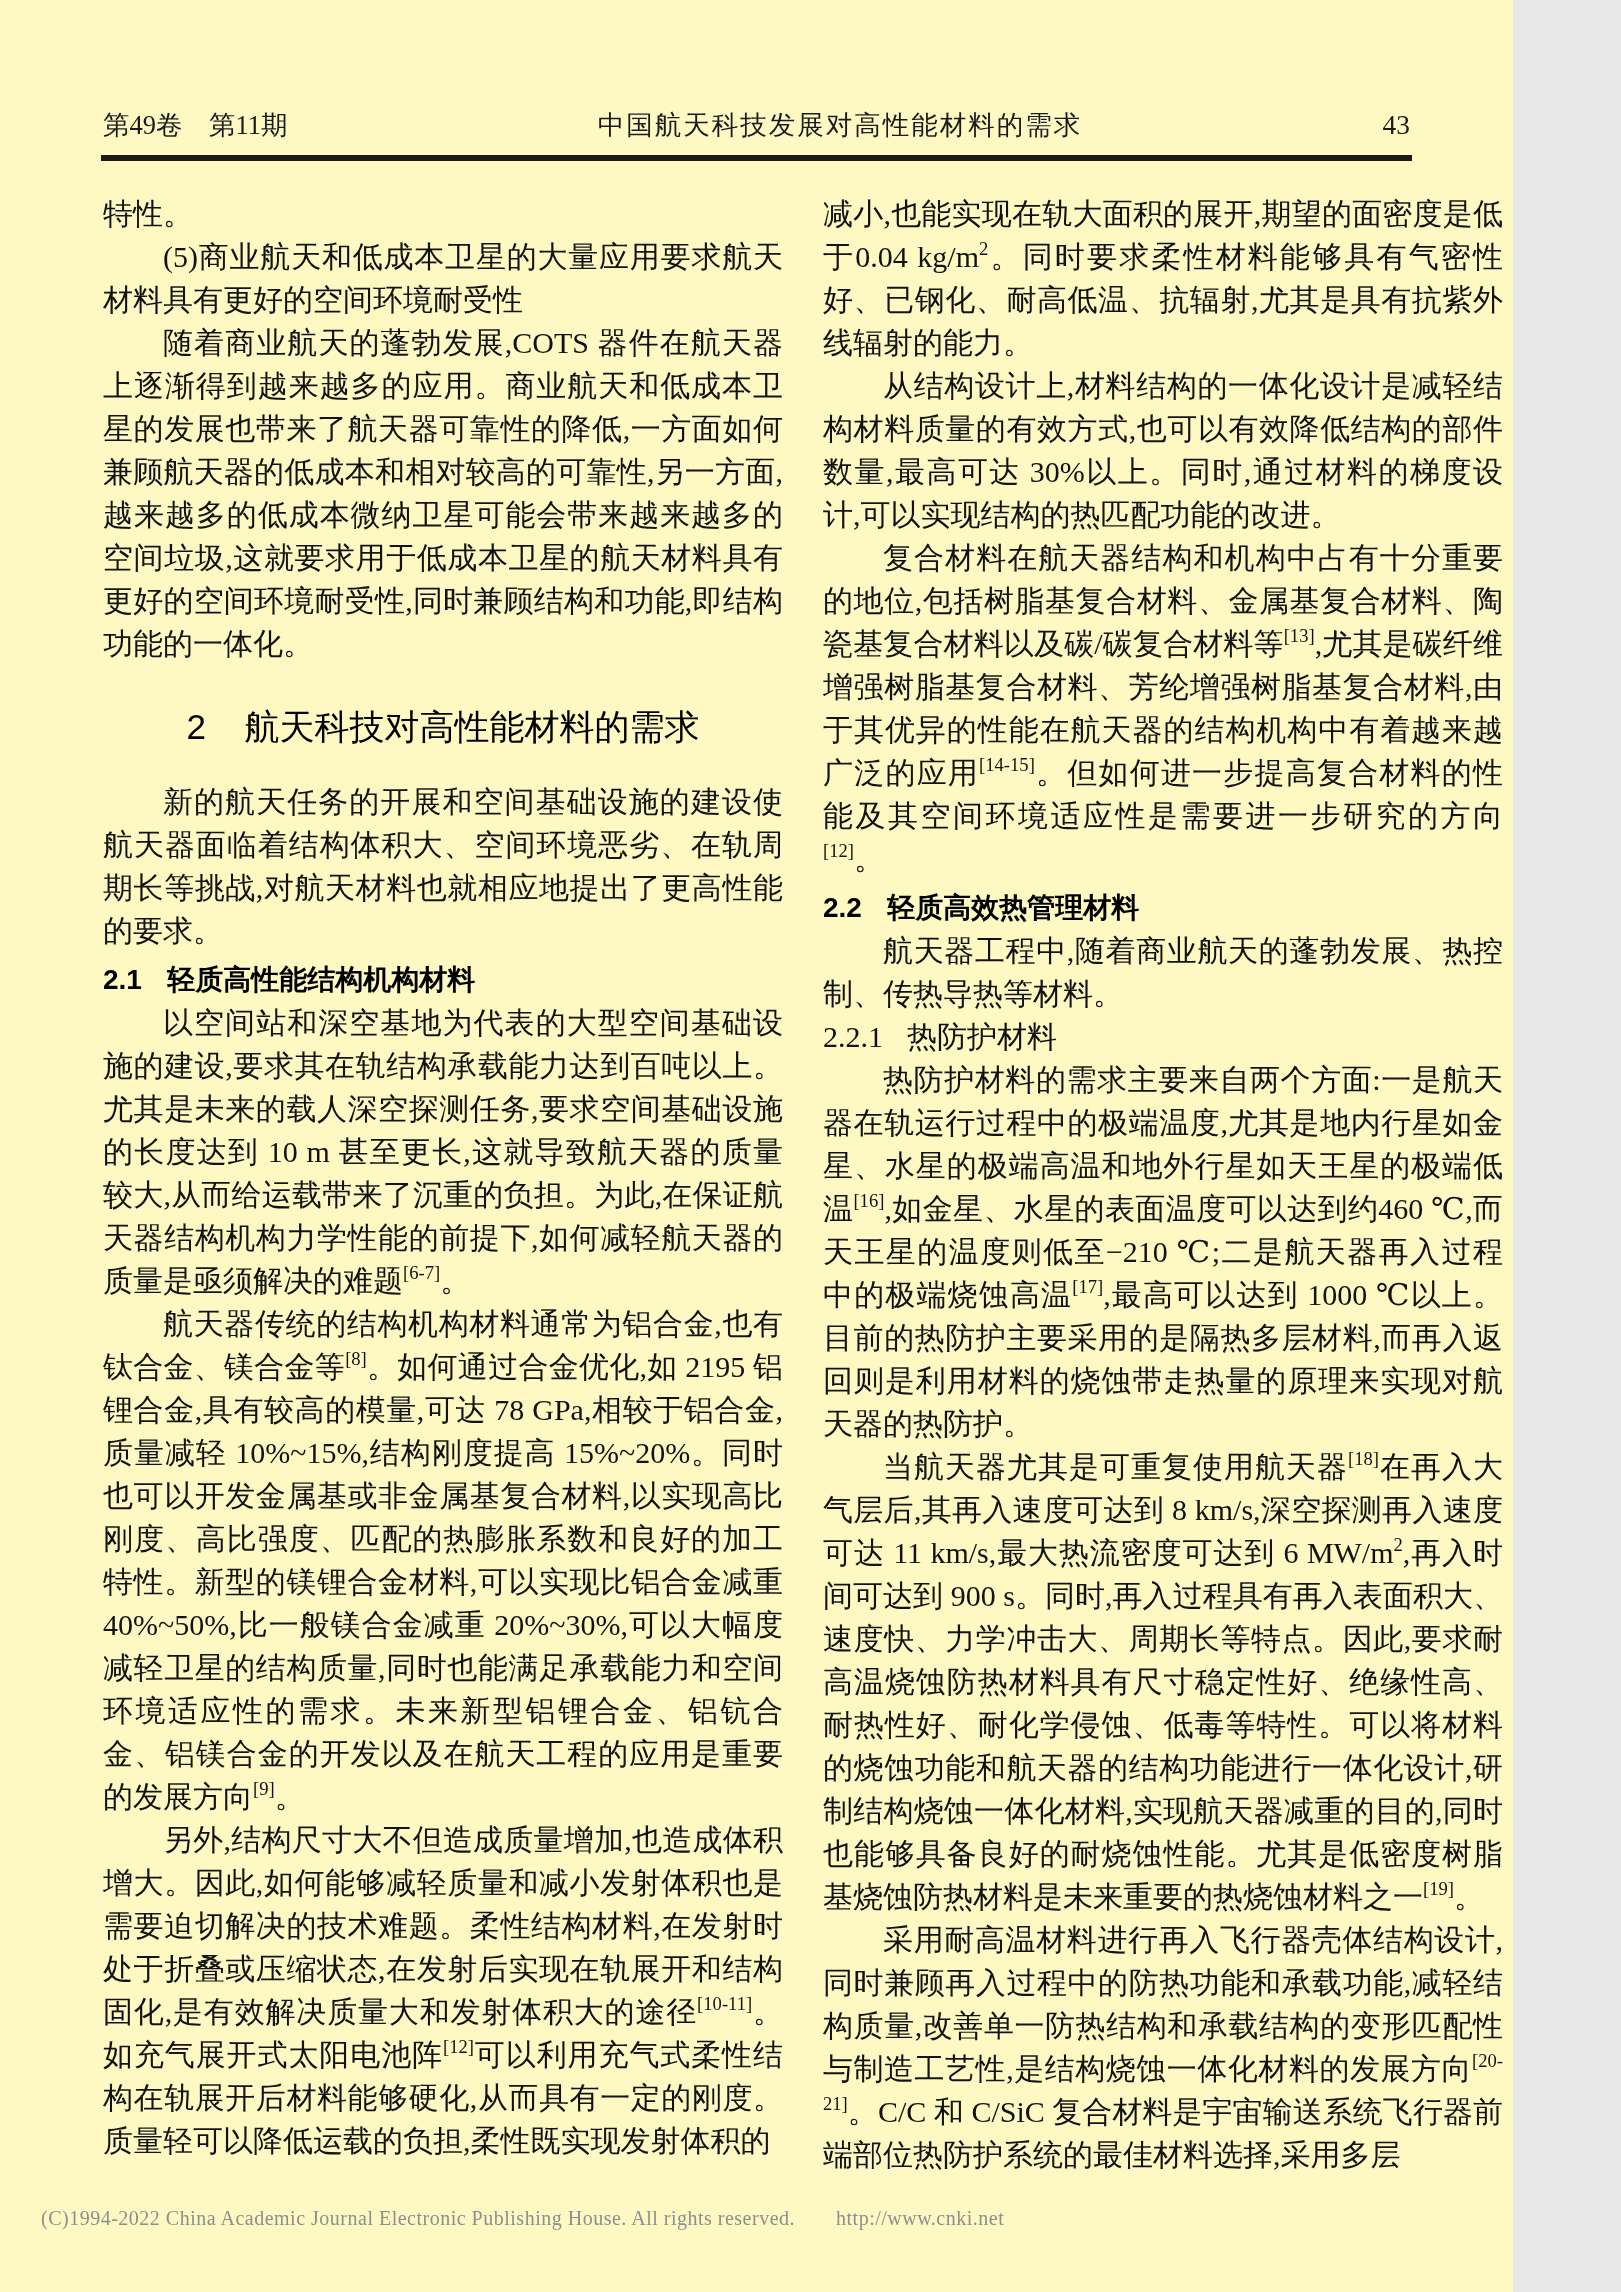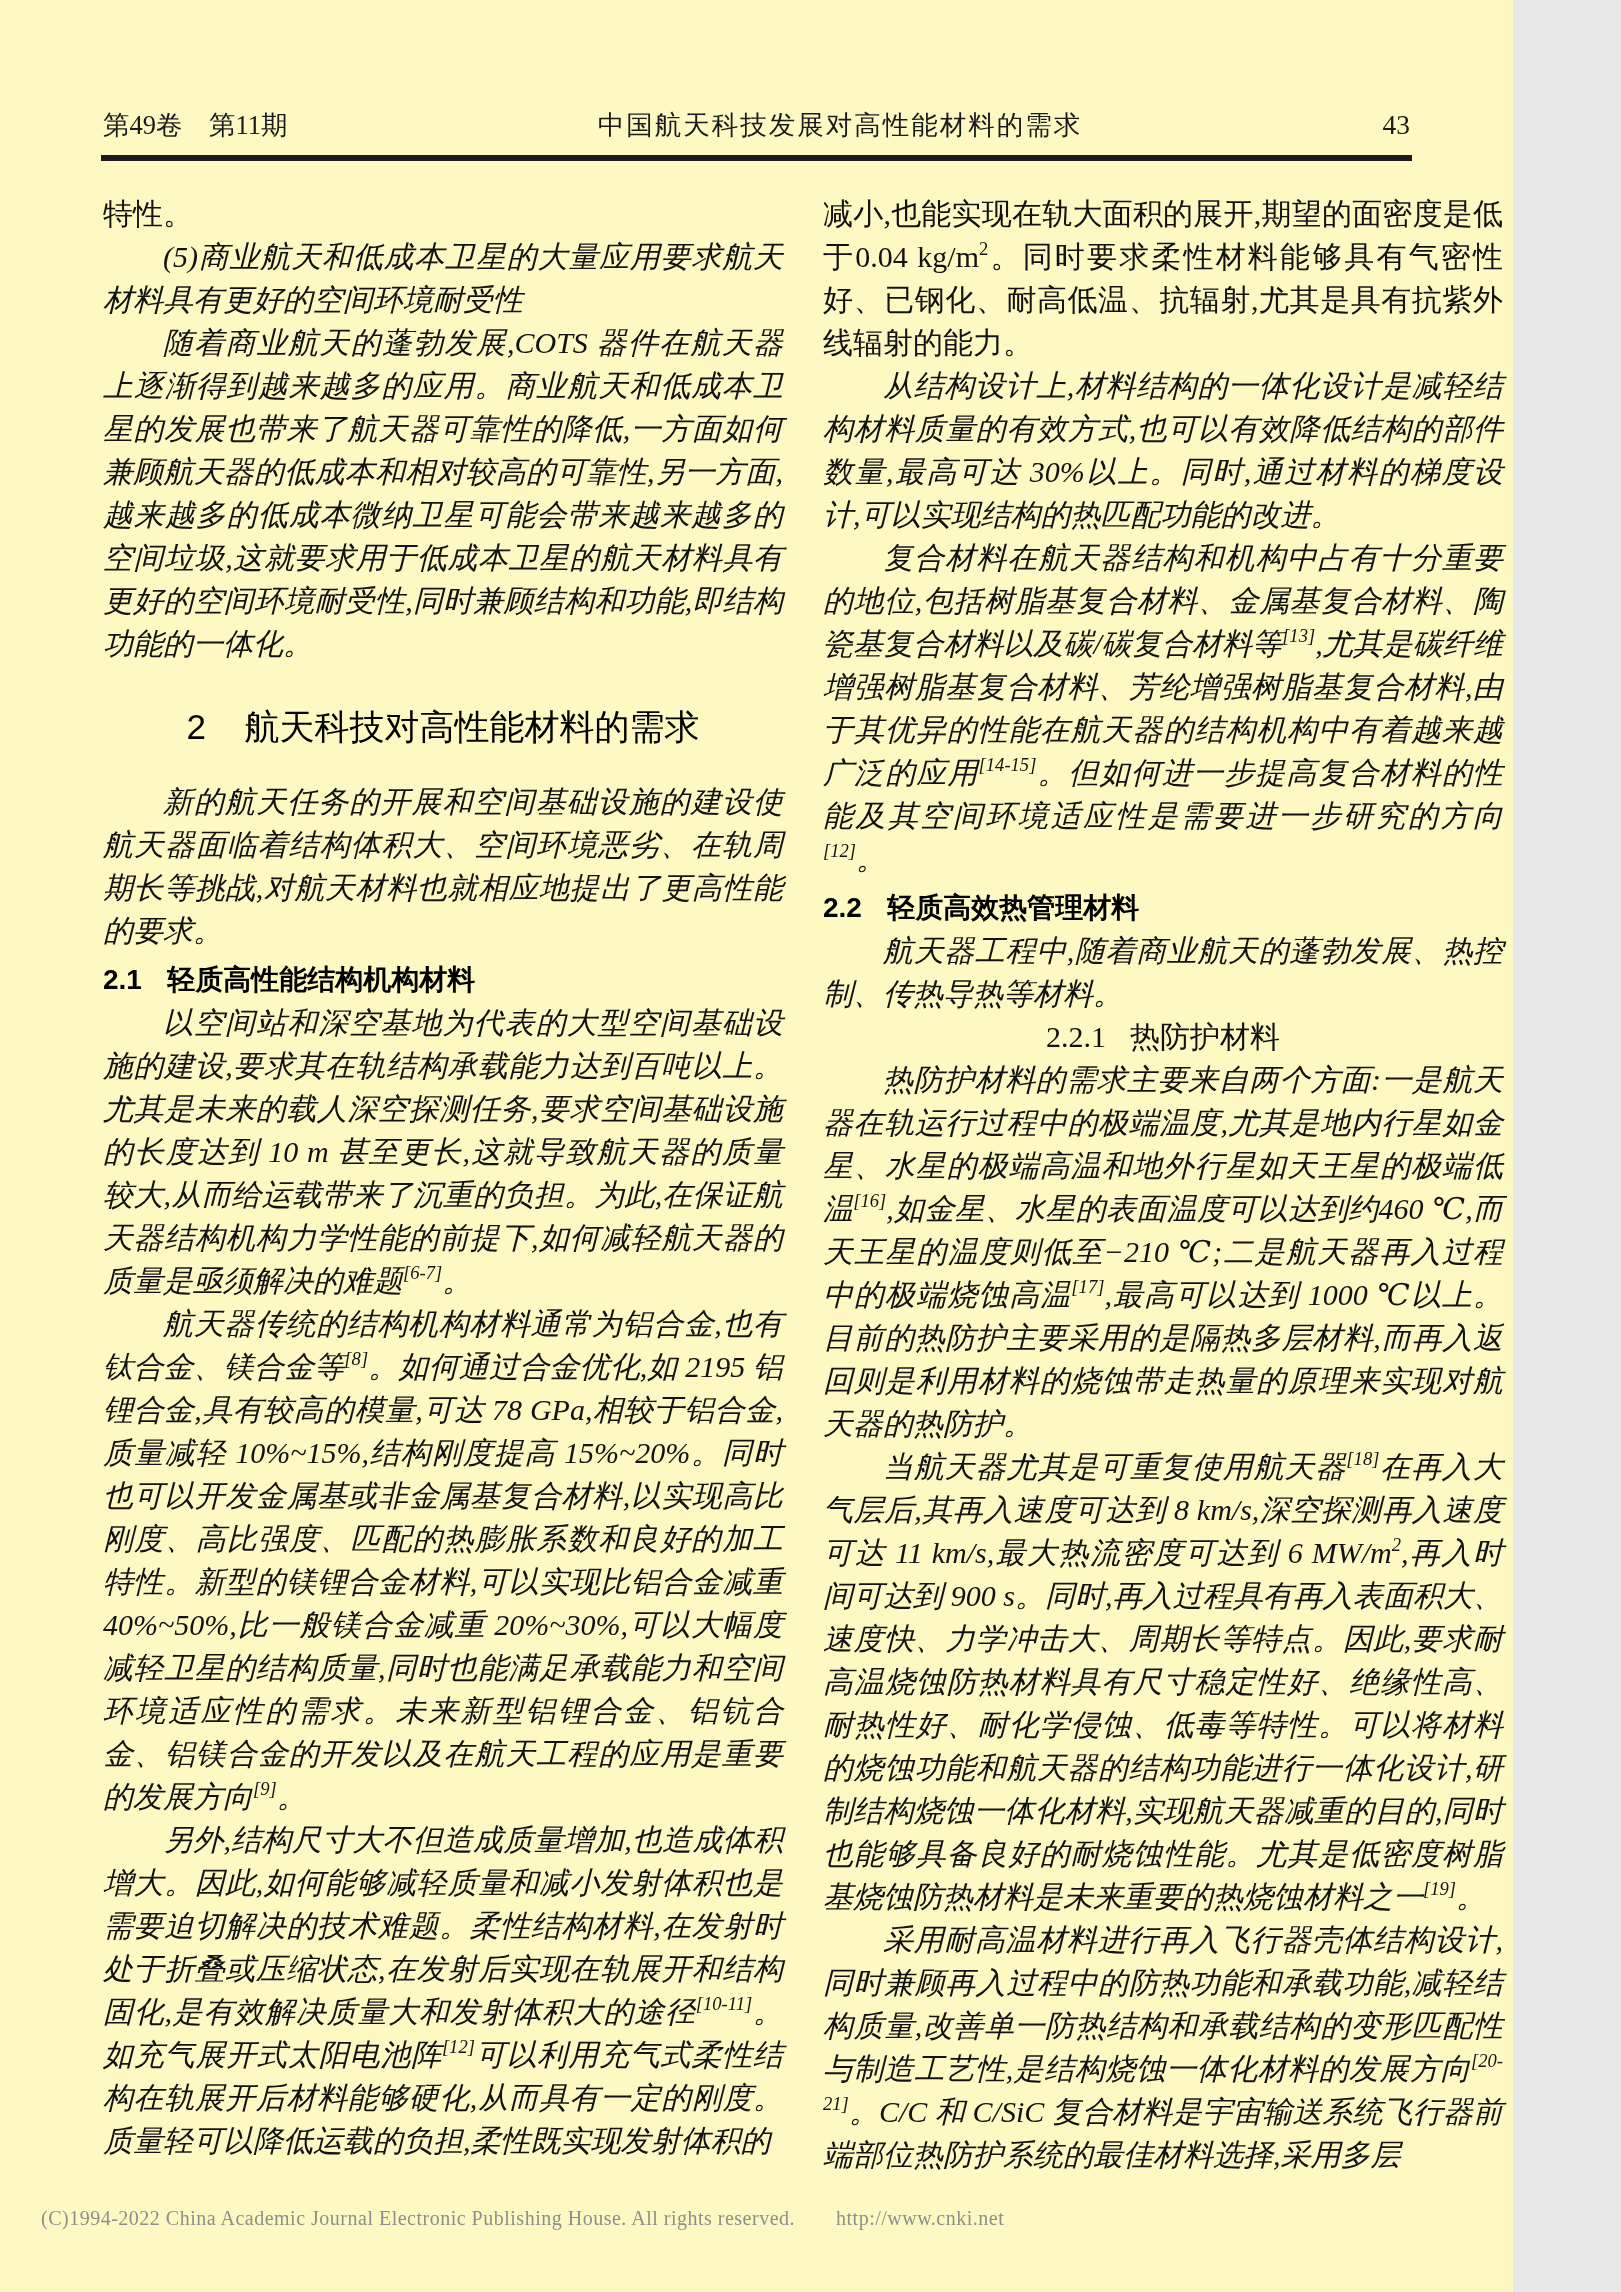--- a/index.html
+++ b/index.html
@@ -38,21 +38,21 @@
     display: flex;
     gap: 40px;
   }
   .col {
     width: 680px;
     font-size: 30px;
     line-height: 43px;
     text-align: justify;
   }
   .col p { margin: 0; }
-  .col p.indent { text-indent: 2em; font-style: italic; }
+  .col p.indent { text-indent: 2em; }
   sup.ref {
     font-size: 18.6px;
     line-height: 0;
     vertical-align: 11.8px;
     letter-spacing: 0;
   }
   .h1 {
     font-family: "Liberation Sans", "DejaVu Sans", sans-serif;
     font-weight: normal;
     font-size: 35px;
@@ -69,21 +69,21 @@
     line-height: 43px;
     margin: 5.9px 0 0 0;
     text-align: left;
     color: #000;
   }
   .h2 .hnum { margin-right: 0.9em; }
   .h3 {
     font-size: 30px;
     line-height: 43px;
     font-weight: normal;
-    text-align: center;
+    text-align: left;
     color: #111;
   }
   .h3 .hnum { margin-right: 0.8em; }
   .footer {
     position: absolute;
     top: 2207px; left: 41px; right: 41px;
     font-size: 20px;
     color: #8e8e8e;
     letter-spacing: 0.5px;
     white-space: nowrap;

